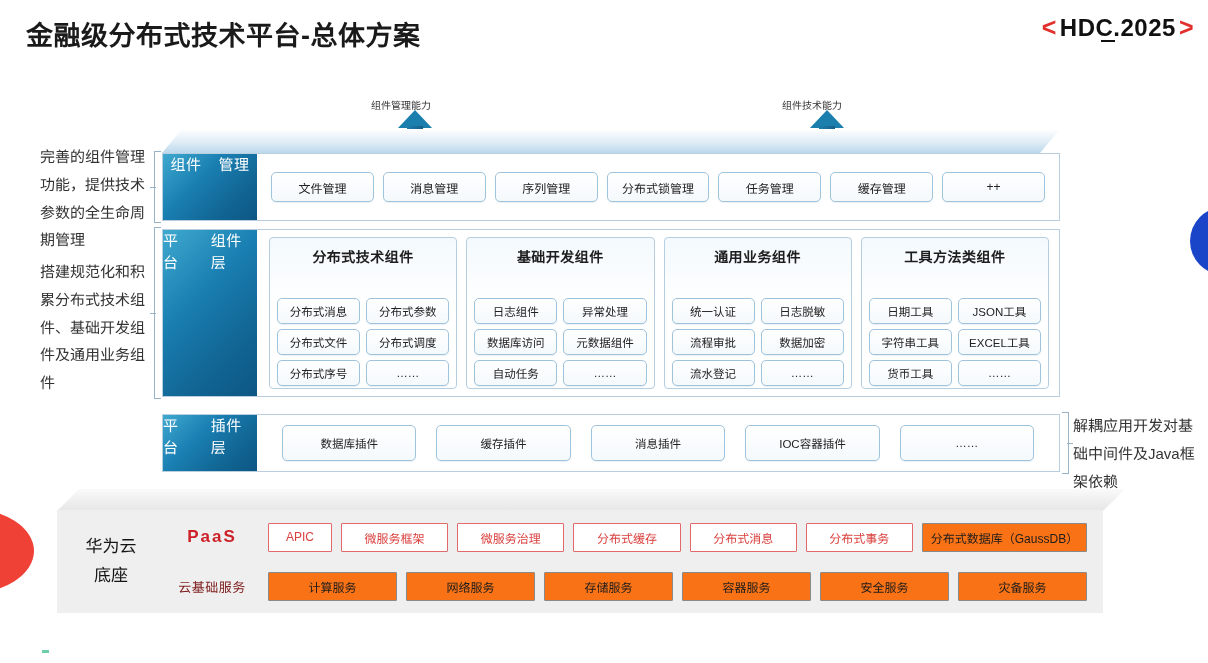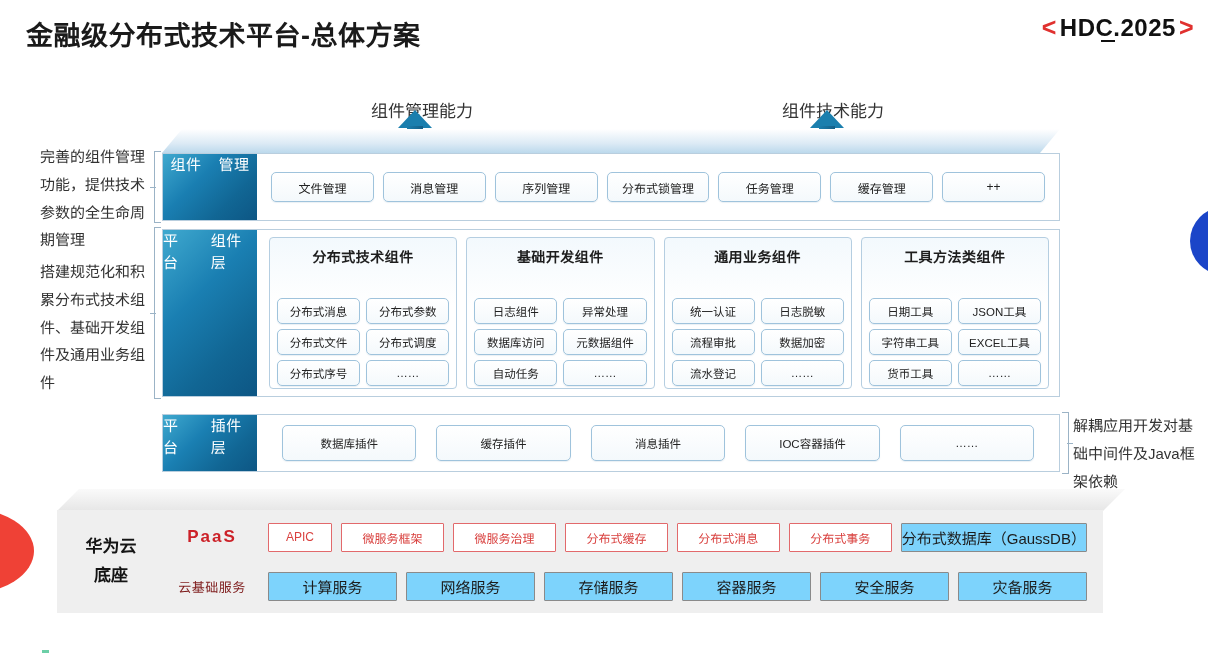--- a/index.html
+++ b/index.html
@@ -49,21 +49,21 @@
     background:#1b45c8;
     border-radius:100% 0 0 100%/50% 0 0 50%;
   }
   .tiny-mark{
     position:absolute;left:42px;top:650px;width:7px;height:3px;
     background:#3bbf8a;opacity:.75;
   }
 
   
   .arrow-caption{
-    position:absolute;font-size:17px;color:#333;white-space:nowrap;
+    position:absolute;font-size:10px;color:#333;white-space:nowrap;
   }
   .up-arrow{
     position:absolute;width:34px;height:50px;
   }
   .up-arrow .shaft{
     position:absolute;left:9px;top:16px;width:16px;height:34px;
     background:linear-gradient(to right,#1b7fae,#155f87);
   }
   .up-arrow .head{
     position:absolute;left:0;top:0;width:0;height:0;
@@ -165,38 +165,38 @@
     background:linear-gradient(to bottom,#fafafa,#e6e6e6);
     clip-path:polygon(22px 0,1068px 0,1046px 22px,0 22px);
   }
   .base-panel{
     position:absolute;left:57px;top:510px;width:1046px;height:103px;
     background:#efefef;box-sizing:border-box;
     display:flex;align-items:center;
   }
   .base-title{
     width:108px;flex:0 0 108px;text-align:center;
-    font-size:17px;font-weight:bold;color:#141414;line-height:1.7;
+    font-size:17px;font-weight:normal;color:#141414;line-height:1.7;
   }
   .base-rows{flex:1;display:flex;flex-direction:column;gap:20px;padding-right:16px;}
   .base-row{display:flex;align-items:center;gap:9px;}
   .base-row-label{
     width:94px;flex:0 0 94px;text-align:center;white-space:nowrap;
   }
   .label-paas{font-size:17px;font-weight:bold;color:#cc2128;letter-spacing:2px;}
   .label-iaas{font-size:13px;color:#7f1d1d;letter-spacing:.5px;}
   .box-red{
     border:1.5px solid #e2696b;background:#ffffff;color:#d9413f;
     font-size:12px;height:29px;border-radius:1px;
     display:flex;align-items:center;justify-content:center;
     white-space:nowrap;box-sizing:border-box;
   }
   .box-gray{
-    border:1.3px solid #8a8a8a;background:#7dd3fc;color:#1c1c1c;
-    font-size:15px;height:29px;border-radius:1px;
+    border:1.3px solid #8a8a8a;background:#f97316;color:#1c1c1c;
+    font-size:12px;height:29px;border-radius:1px;
     display:flex;align-items:center;justify-content:center;
     white-space:nowrap;box-sizing:border-box;
   }
   .base-row-1 .box-red:nth-child(2){flex:0 0 64px;}
   .base-row-1 .box-red{flex:1;}
   .base-row-1 .box-gray{flex:1.55;}
   .base-row-2 .box-gray{flex:1;}
 </style>
 </head>
 <body>

